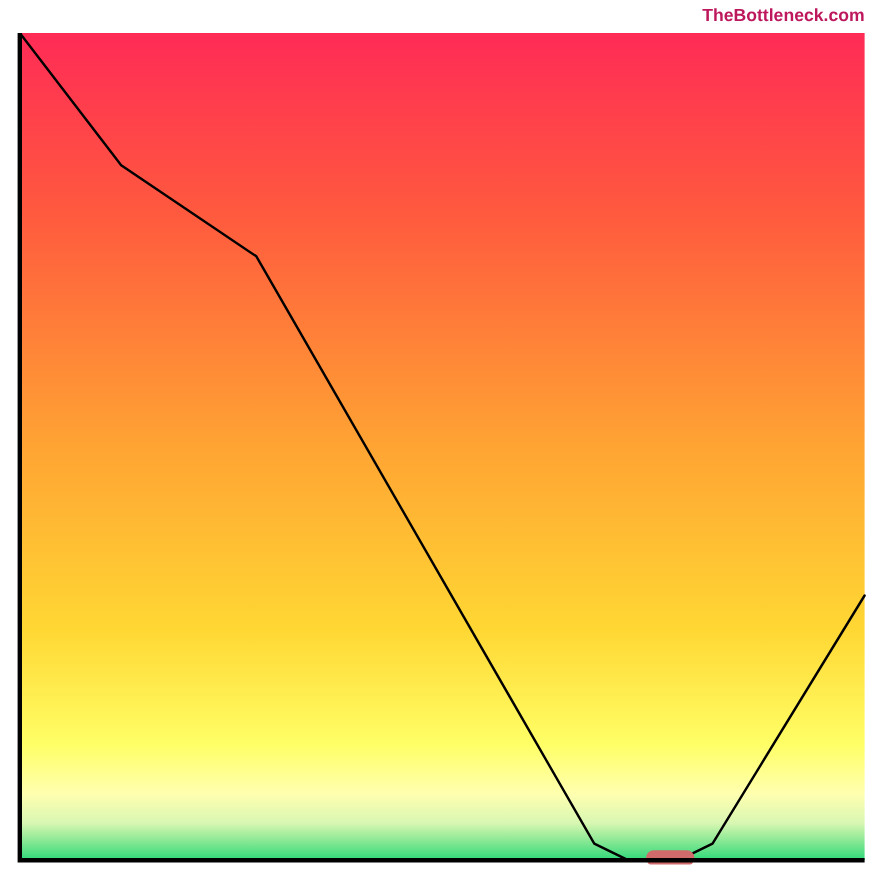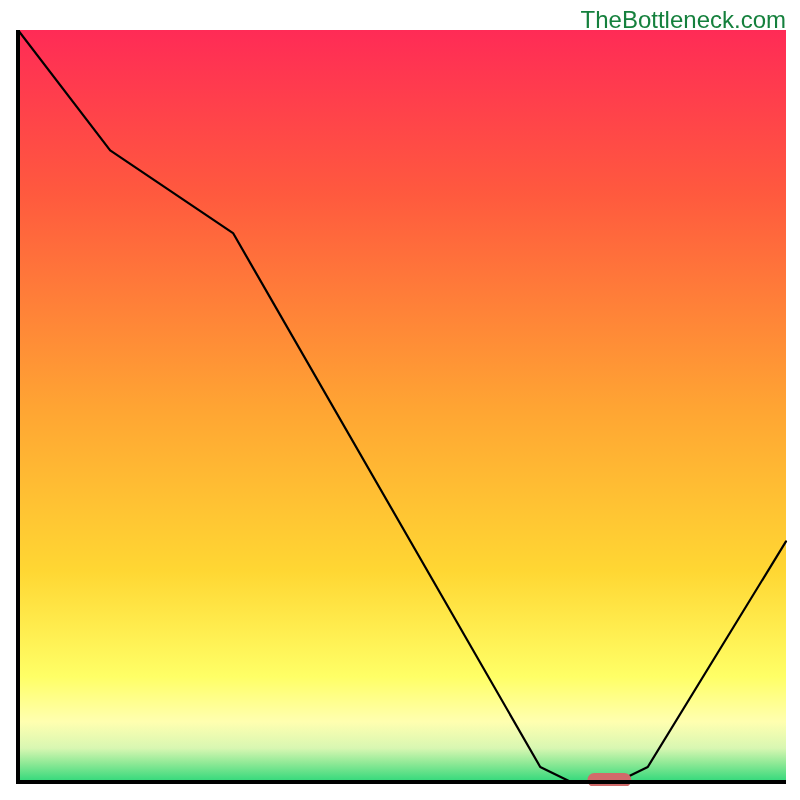--- a/index.html
+++ b/index.html
@@ -8,23 +8,23 @@
     background: #ffffff;
     width: 800px;
     height: 800px;
     position: relative;
     font-family: Arial, sans-serif;
   }
   .watermark {
     position: absolute;
     top: 6px;
     right: 14px;
-    color: #15803d;
-    font-size: 24px;
-    font-weight: 400;
+    color: #be185d;
+    font-size: 16px;
+    font-weight: 700;
     z-index: 10;
   }
   .chart-container {
     position: absolute;
     top: 30px;
     left: 14px;
     width: 774px;
     height: 756px;
   }
   svg {

